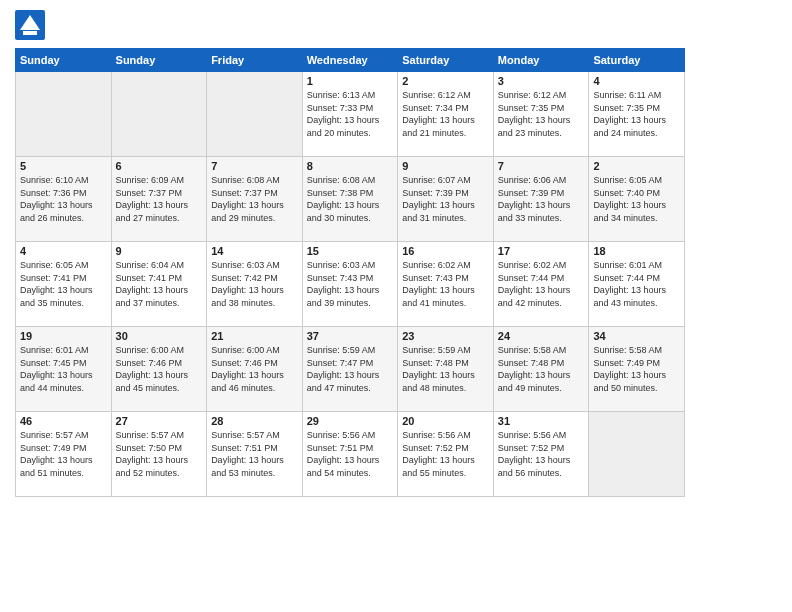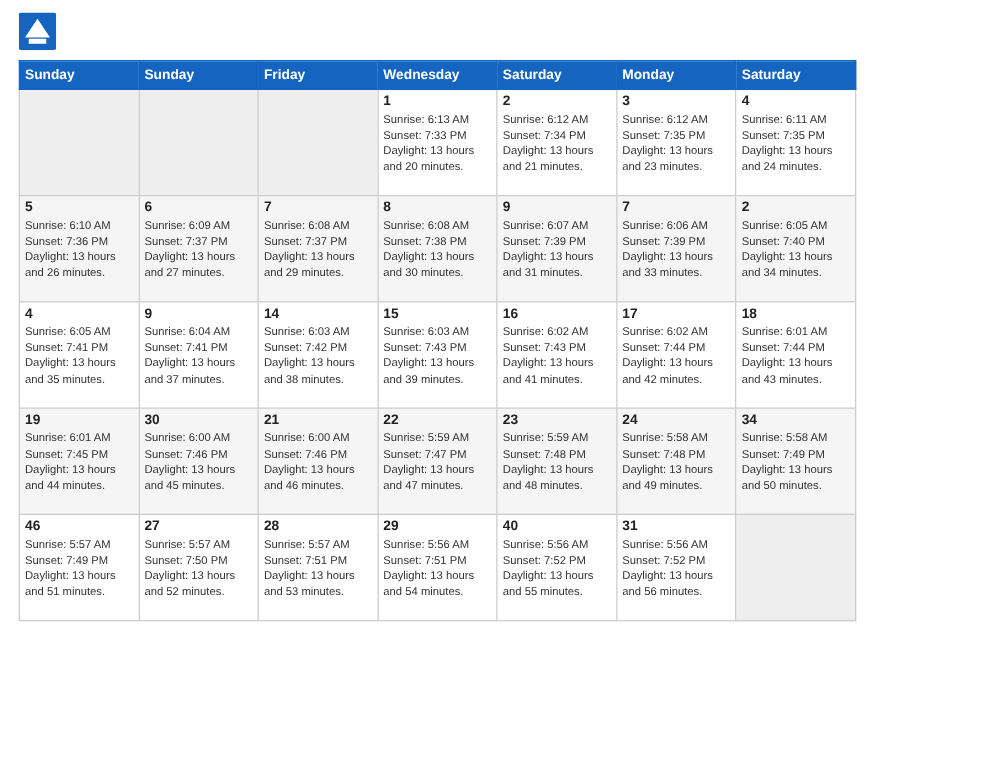--- a/index.html
+++ b/index.html
@@ -221,21 +221,21 @@
           </td>
           <td>
             <div class="day-num">30</div>
             <div class="cell-info">Sunrise: 6:00 AM<br>Sunset: 7:46 PM<br>Daylight: 13 hours and 45 minutes.</div>
           </td>
           <td>
             <div class="day-num">21</div>
             <div class="cell-info">Sunrise: 6:00 AM<br>Sunset: 7:46 PM<br>Daylight: 13 hours and 46 minutes.</div>
           </td>
           <td>
-            <div class="day-num">22</div>
+            <div class="day-num">37</div>
             <div class="cell-info">Sunrise: 5:59 AM<br>Sunset: 7:47 PM<br>Daylight: 13 hours and 47 minutes.</div>
           </td>
           <td>
             <div class="day-num">23</div>
             <div class="cell-info">Sunrise: 5:59 AM<br>Sunset: 7:48 PM<br>Daylight: 13 hours and 48 minutes.</div>
           </td>
           <td>
             <div class="day-num">24</div>
             <div class="cell-info">Sunrise: 5:58 AM<br>Sunset: 7:48 PM<br>Daylight: 13 hours and 49 minutes.</div>
           </td>
@@ -255,21 +255,21 @@
           </td>
           <td>
             <div class="day-num">28</div>
             <div class="cell-info">Sunrise: 5:57 AM<br>Sunset: 7:51 PM<br>Daylight: 13 hours and 53 minutes.</div>
           </td>
           <td>
             <div class="day-num">29</div>
             <div class="cell-info">Sunrise: 5:56 AM<br>Sunset: 7:51 PM<br>Daylight: 13 hours and 54 minutes.</div>
           </td>
           <td>
-            <div class="day-num">40</div>
+            <div class="day-num">20</div>
             <div class="cell-info">Sunrise: 5:56 AM<br>Sunset: 7:52 PM<br>Daylight: 13 hours and 55 minutes.</div>
           </td>
           <td>
             <div class="day-num">31</div>
             <div class="cell-info">Sunrise: 5:56 AM<br>Sunset: 7:52 PM<br>Daylight: 13 hours and 56 minutes.</div>
           </td>
           <td class="empty-cell"></td>
         </tr>
       </tbody>
   </table>

